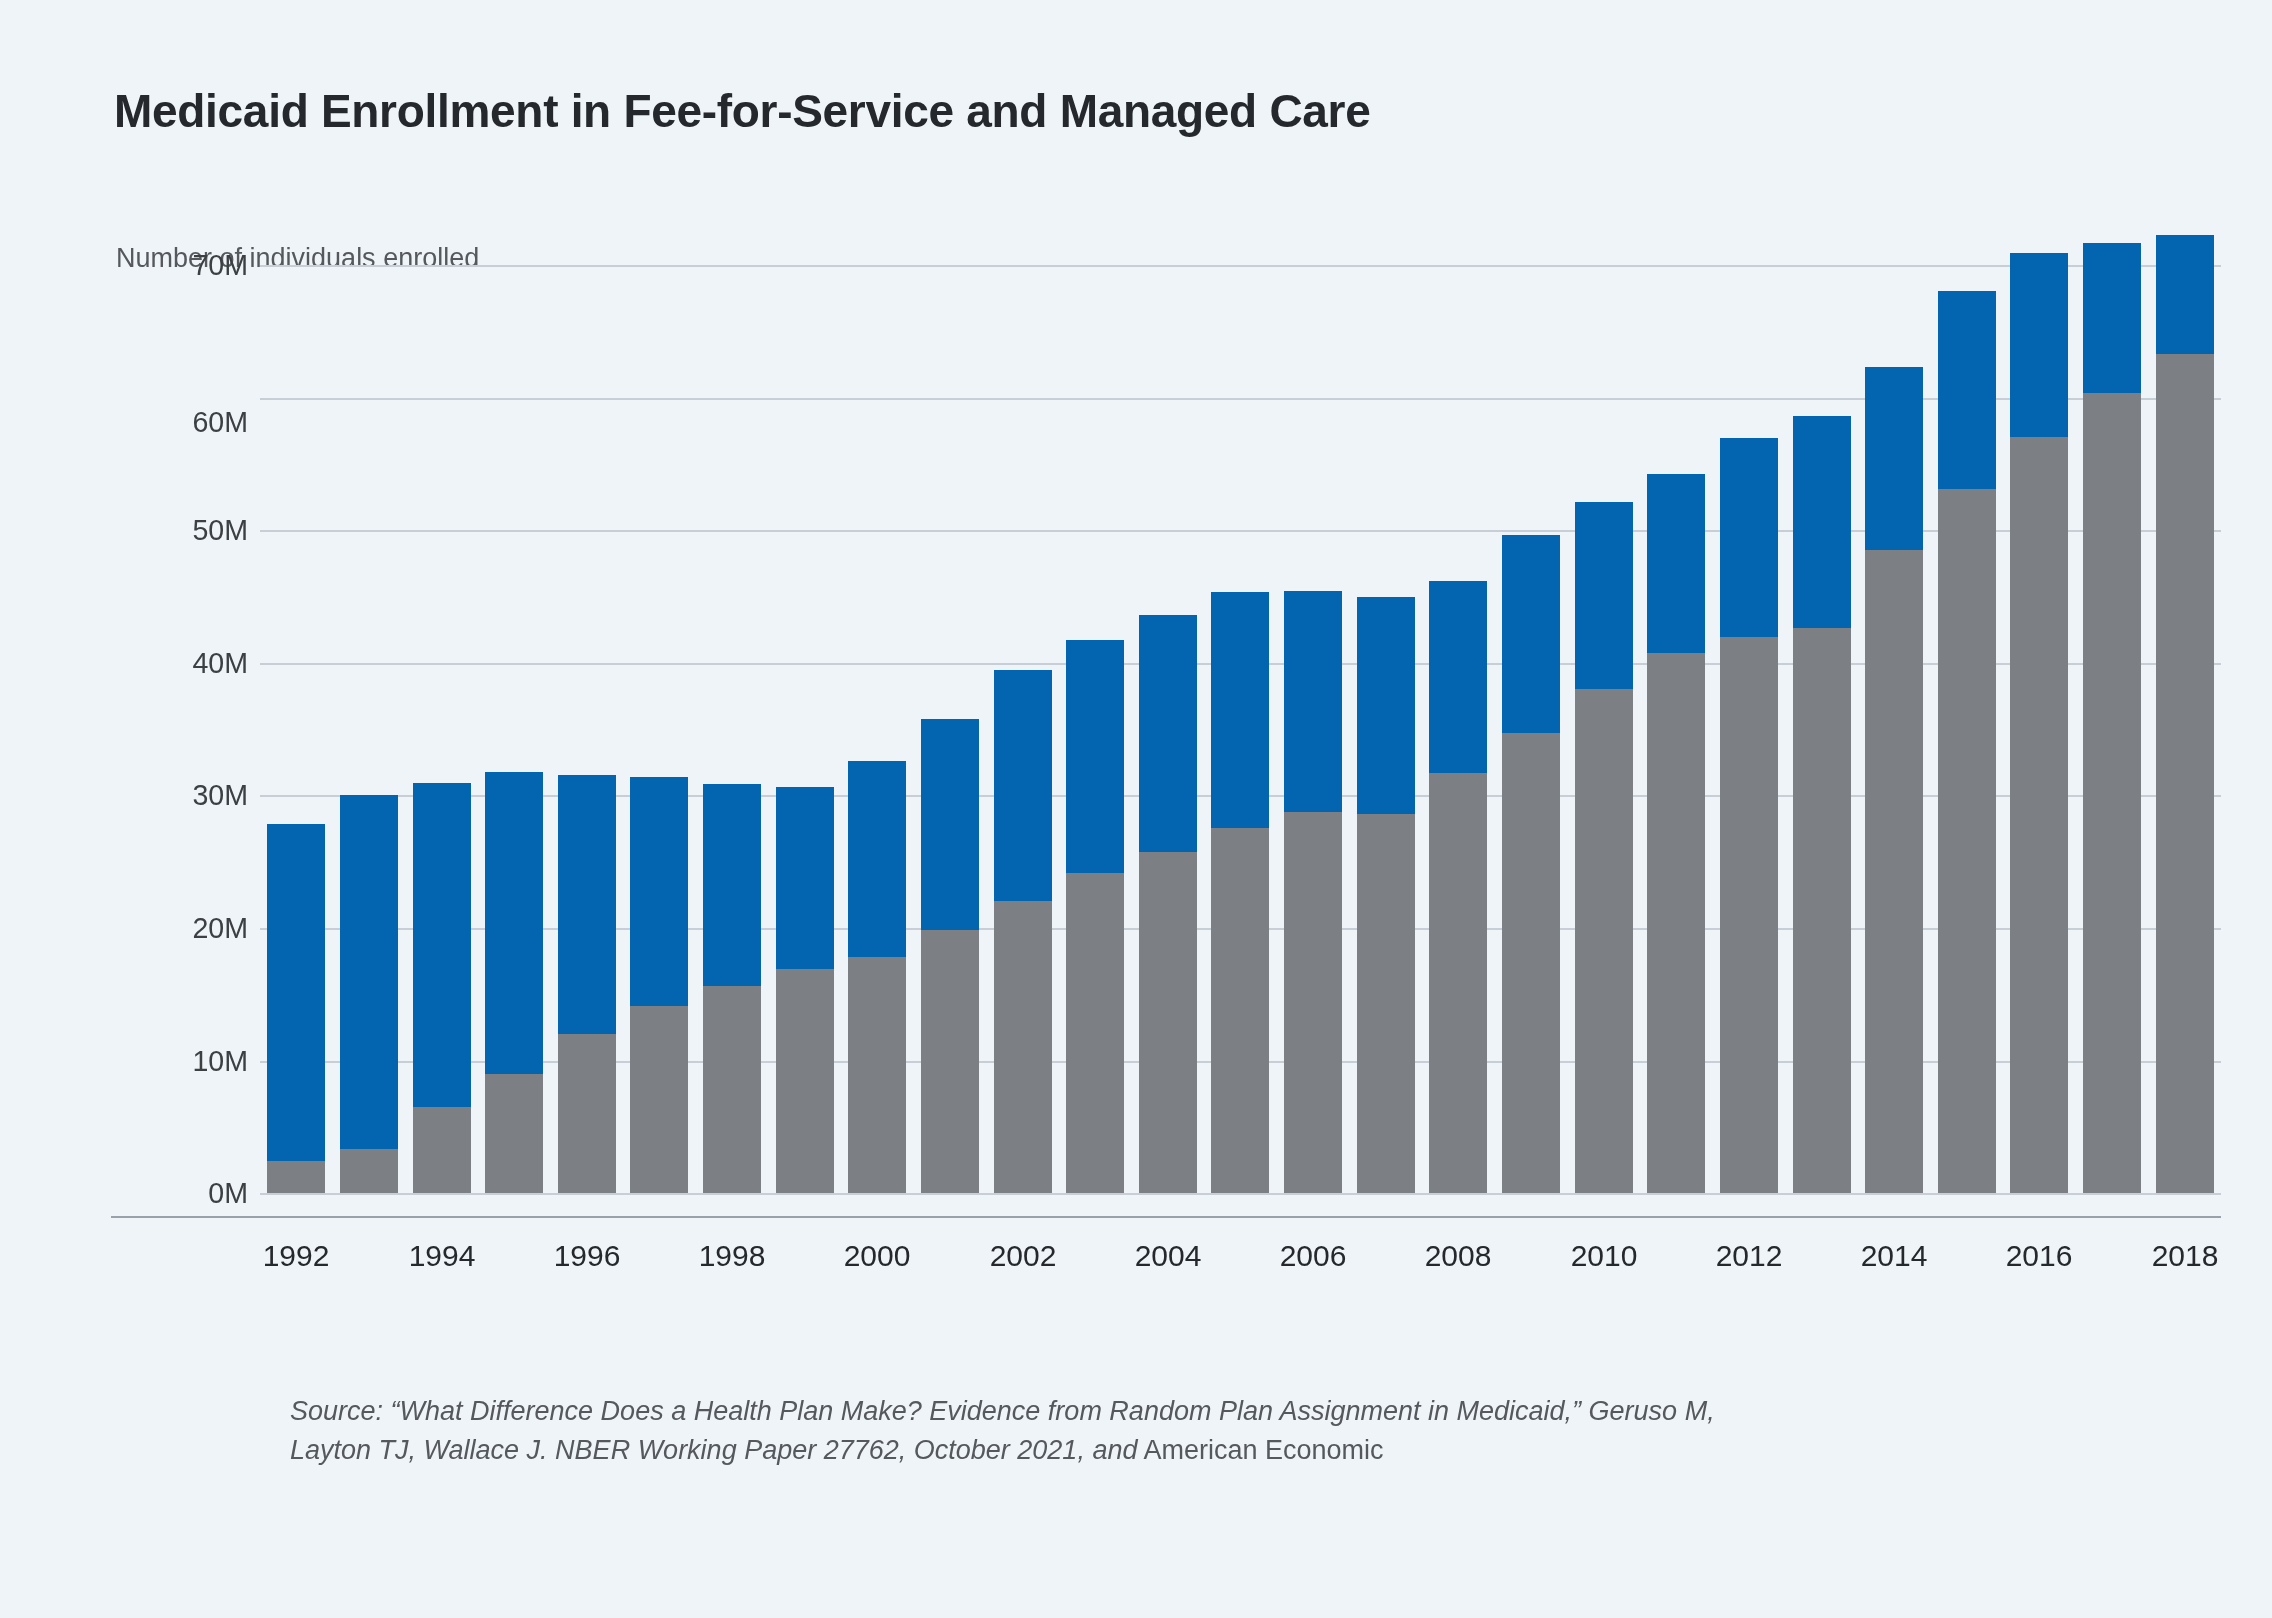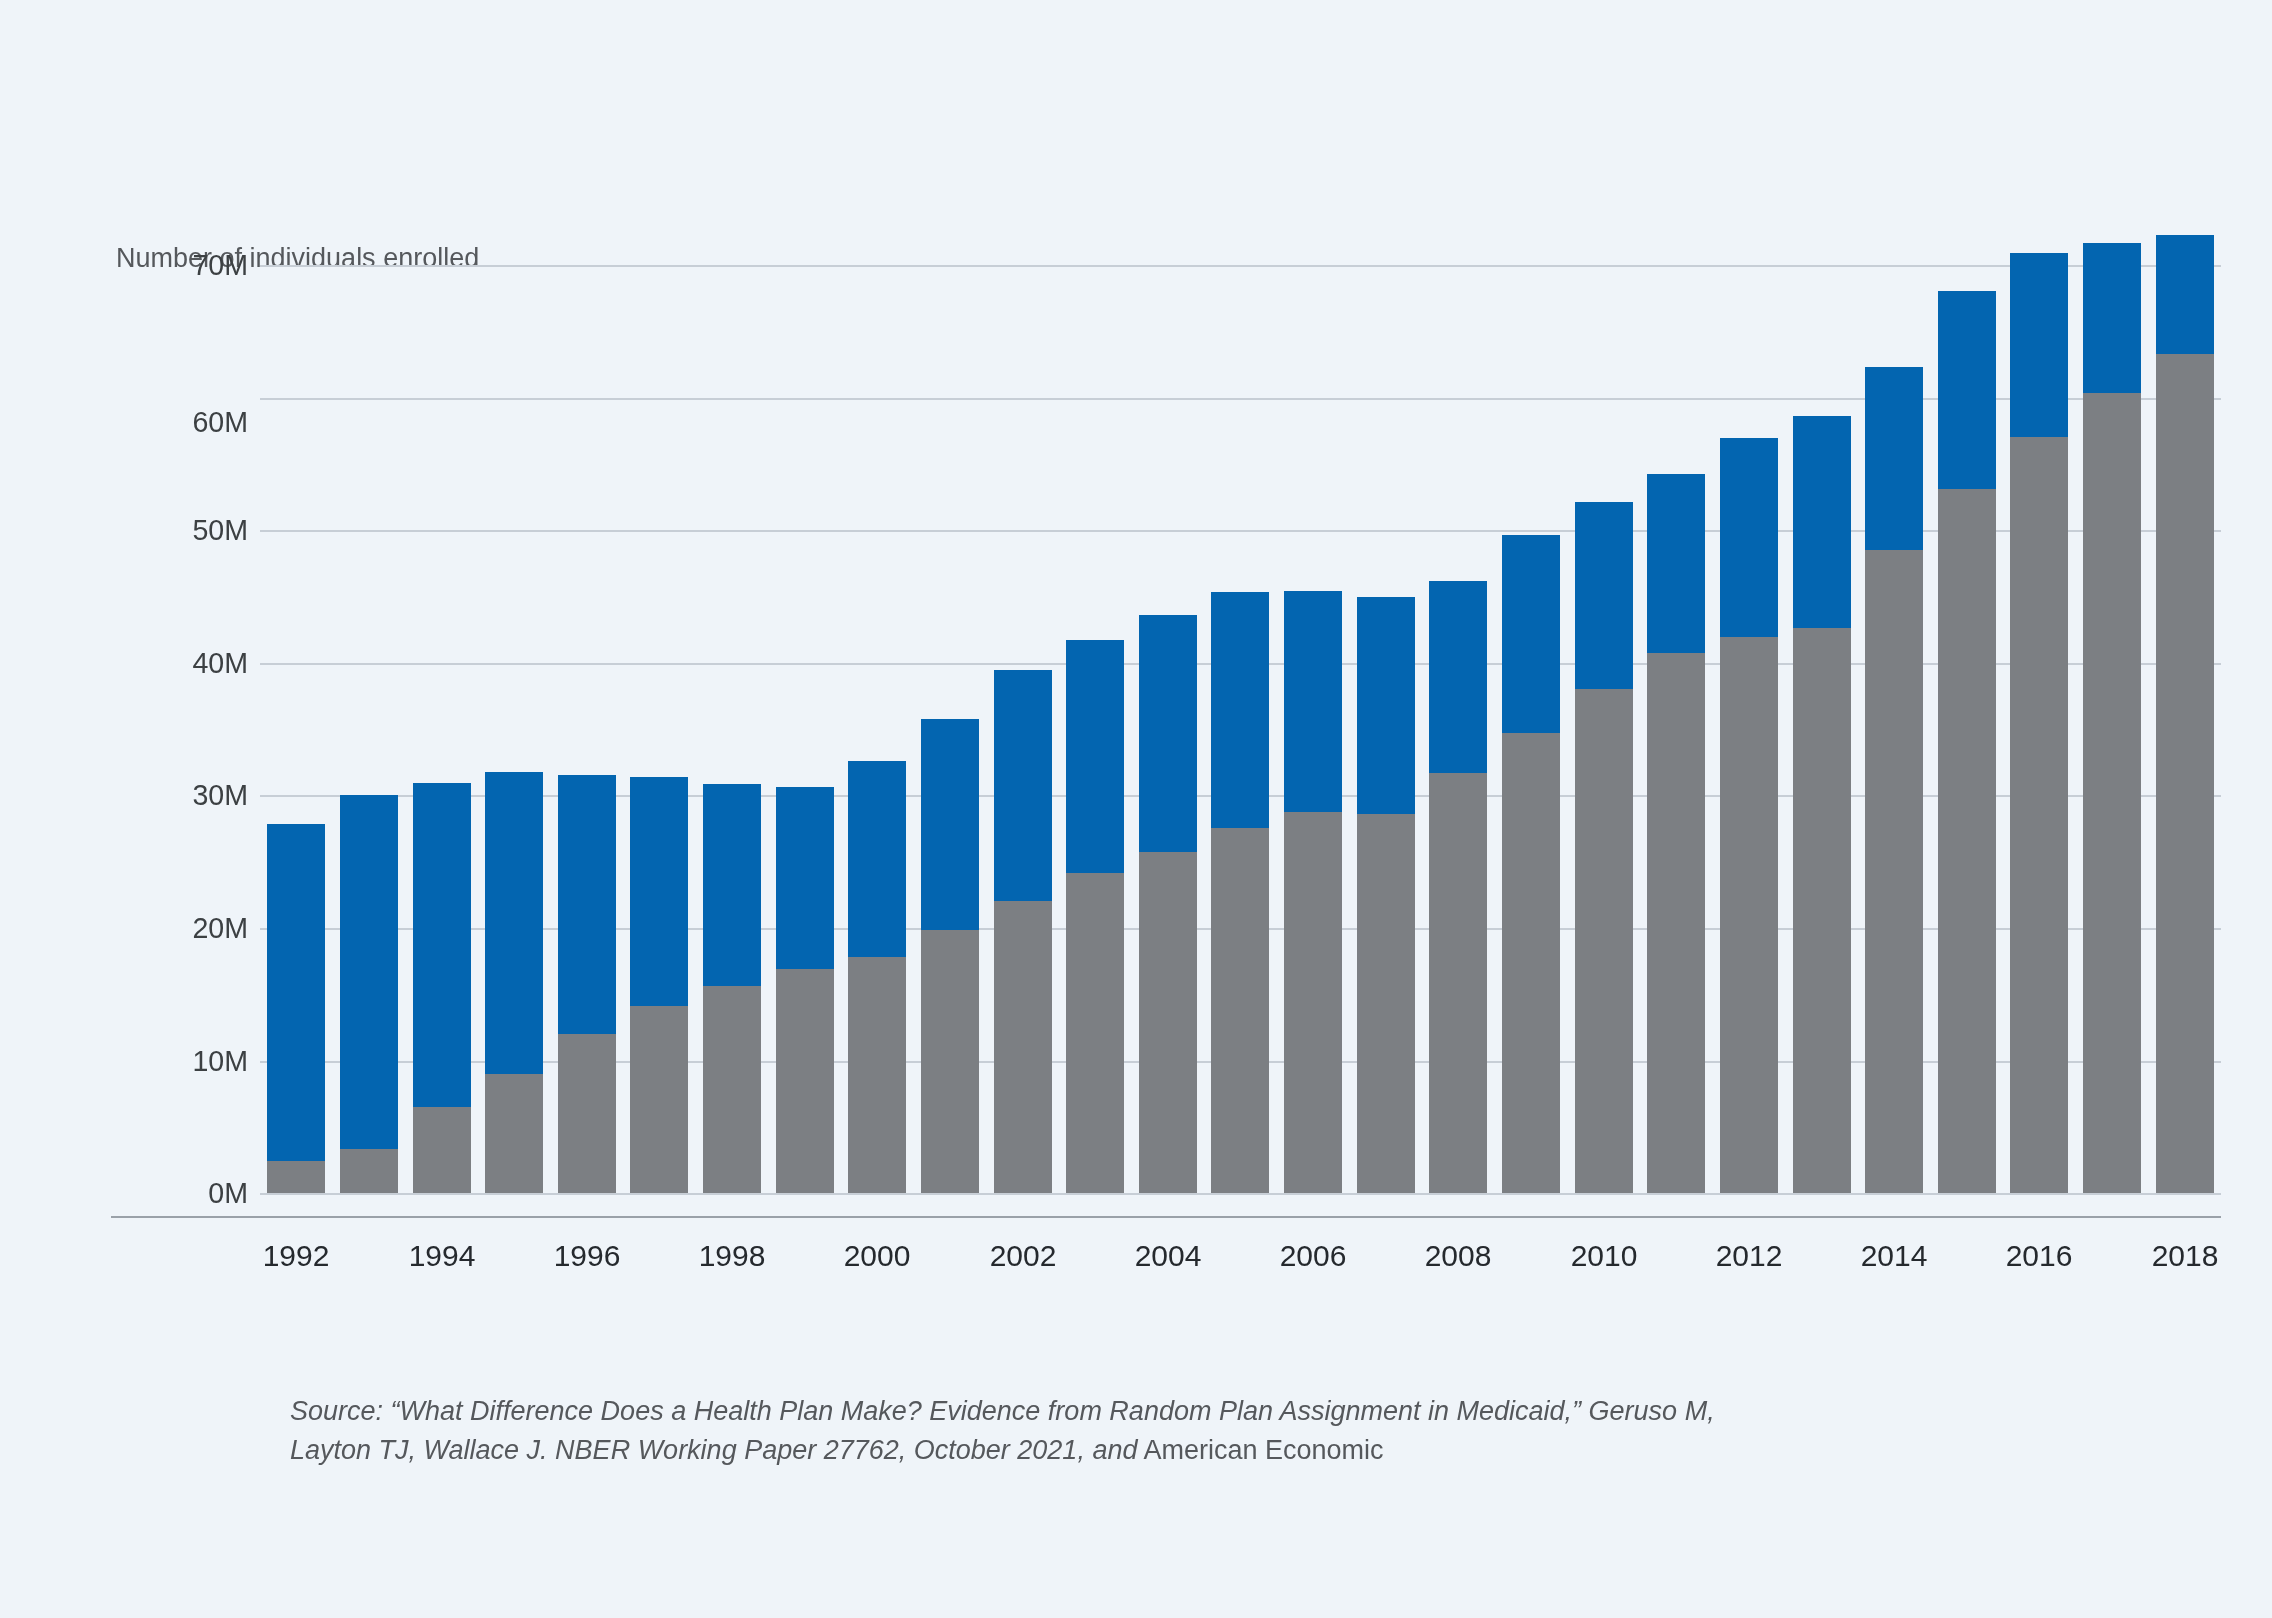--- a/index.html
+++ b/index.html
@@ -138,20 +138,21 @@
     color: #55585c;
   }
   .source .it { font-style: italic; }
   .source .rm { font-style: normal; }
 </style>
 </head>
 <body>
 
 <div class="page">
 
+  <div class="title">Medicaid Enrollment in Fee-for-Service and Managed Care</div>
 
   <div class="y-caption">Number of individuals enrolled</div>
 
   <div class="plot" id="plot">
     <div class="axis-line"></div>
   <div class="gridline" style="top: 928px;"></div>
       <div class="ytick" style="top: 928px;">0M</div>
       <div class="gridline" style="top: 796px;"></div>
       <div class="ytick" style="top: 796px;">10M</div>
       <div class="gridline" style="top: 663px;"></div>

